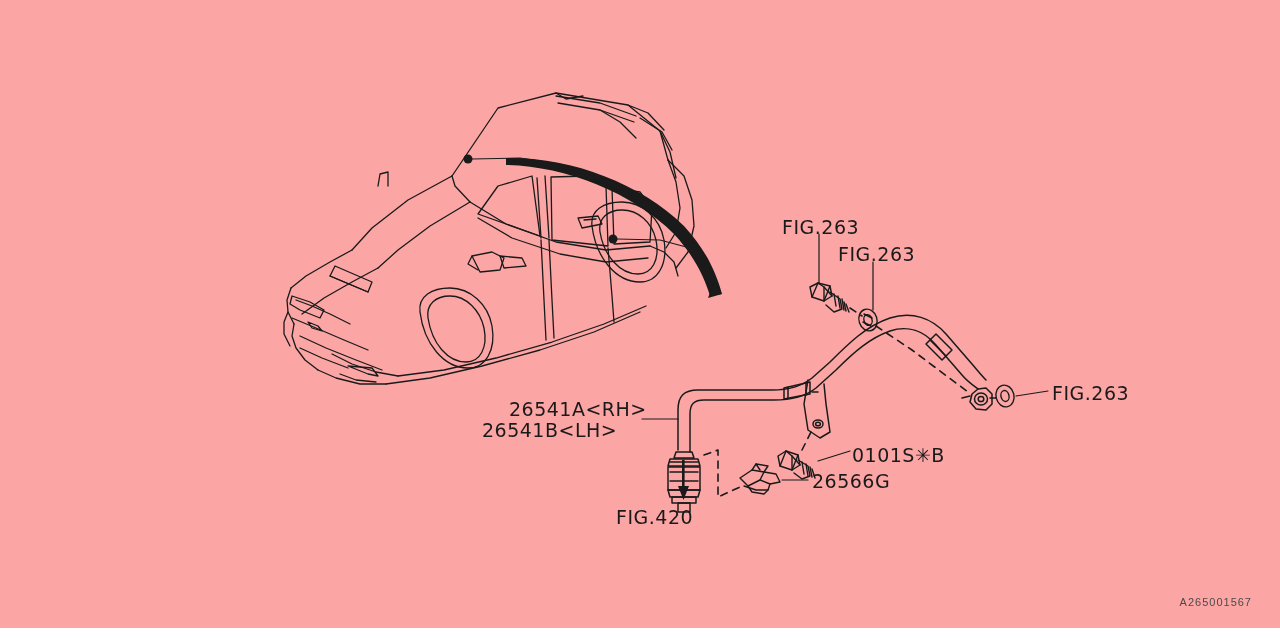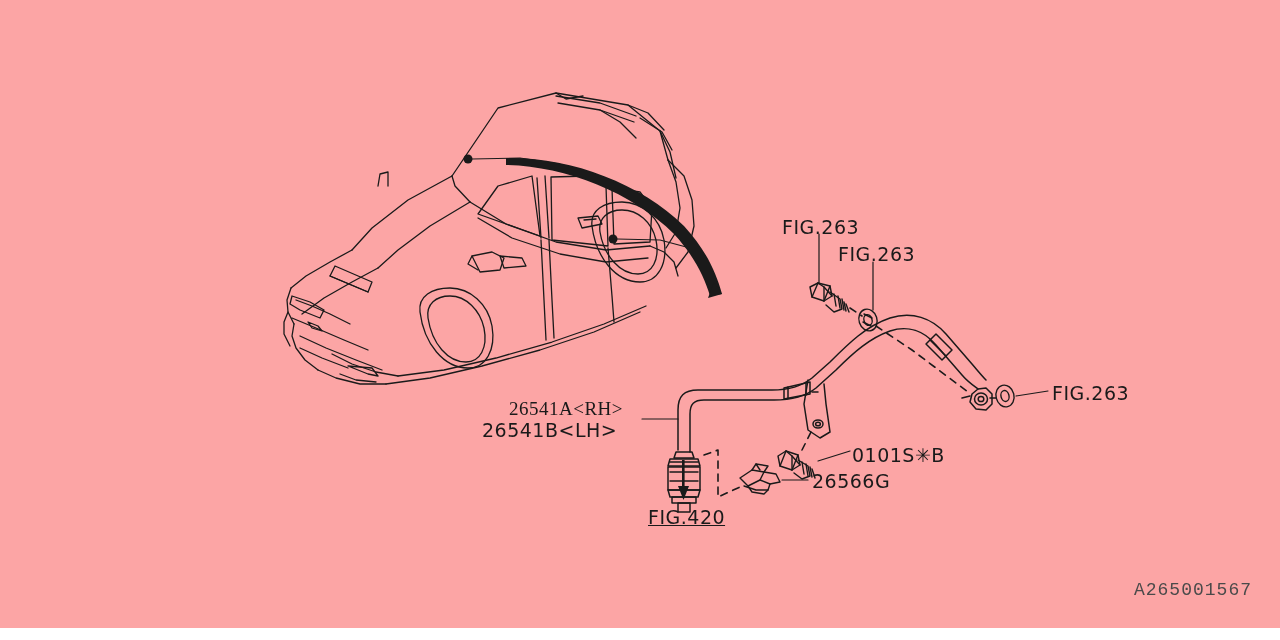--- a/index.html
+++ b/index.html
@@ -30,23 +30,23 @@
     font-family: "DejaVu Sans", sans-serif;
     font-size: 19px;
     letter-spacing: 0.5px;
     color: #1a1a1a;
     white-space: nowrap;
     line-height: 22px;
   }
   #part-code {
     position: absolute;
     right: 28px;
-    bottom: 28px;
-    font-family: Liberation Mono, monospace;
-    font-size: 18px;
+    bottom: 20px;
+    font-family: Liberation Sans, sans-serif;
+    font-size: 11px;
     letter-spacing: 1px;
     color: #4a4a4a;
     white-space: nowrap;
   }
 </style>
 </head>
 <body>
 
 <div id="page">
 
@@ -300,25 +300,25 @@
 
     </g>
   </svg>
 
   <div class="lbl" style="left:782px; top:216px;">FIG.263</div>
 
   <div class="lbl" style="left:838px; top:243px;">FIG.263</div>
 
   <div class="lbl" style="left:1052px; top:382px;">FIG.263</div>
 
-  <div class="lbl" style="left:509px; top:398px;font-family:Liberation Serif, serif;">26541A&lt;RH&gt;</div>
+  <div class="lbl" style="left:509px; top:398px;">26541A&lt;RH&gt;</div>
 
   <div class="lbl" style="left:482px; top:419px;">26541B&lt;LH&gt;</div>
 
   <div class="lbl" style="left:852px; top:444px;">0101S✳B</div>
 
   <div class="lbl" style="left:812px; top:470px;text-align:right;">26566G</div>
 
-  <div class="lbl" style="left:648px; top:506px;text-decoration:underline;">FIG.420</div>
+  <div class="lbl" style="left:616px; top:506px;">FIG.420</div>
 
   <div id="part-code">A265001567</div>
 
 </div>
 
 </body></html>

